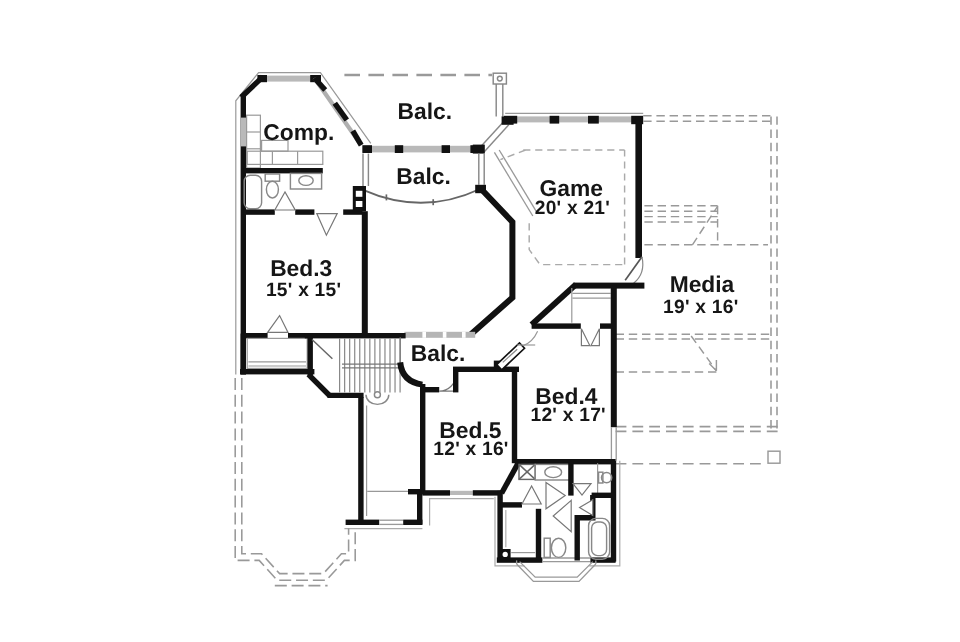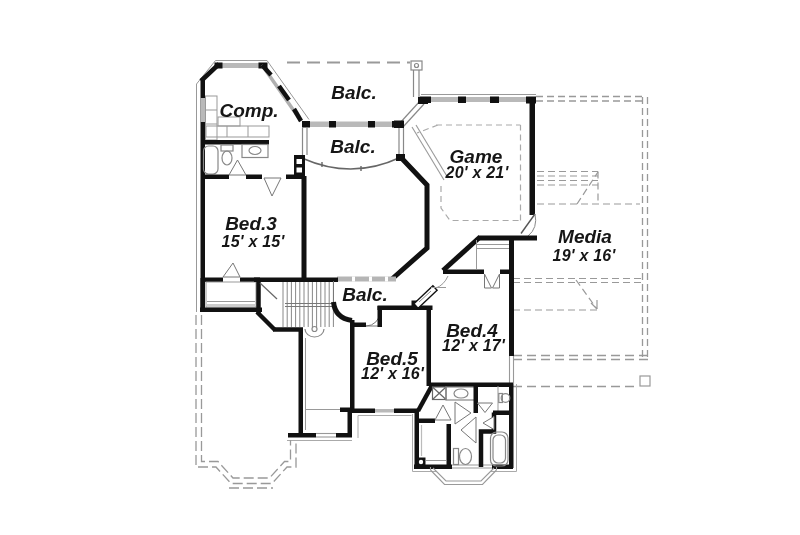--- a/index.html
+++ b/index.html
@@ -1,16 +1,16 @@
 <!DOCTYPE html>
 <html><head>
 <meta charset="utf-8">
 <style>
 html,body{margin:0;padding:0;background:#fff;}
-#plan{width:800px;height:535px;position:relative;font-family:"Liberation Sans",sans-serif;font-style:italic;}
+#plan{width:800px;height:535px;position:relative;font-family:"Liberation Sans",sans-serif;}
 svg text{font-family:"Liberation Sans",sans-serif;fill:#161616;}
 .lbl{font-size:19px;letter-spacing:0px;font-weight:700;}
 .dim{font-size:16px;letter-spacing:0.2px;font-weight:700;}
 </style>
 </head>
 <body>
 <div id="plan">
 <svg width="800" height="535" viewBox="0 0 800 535">
 
 <g stroke="#999" stroke-width="1" fill="none">

